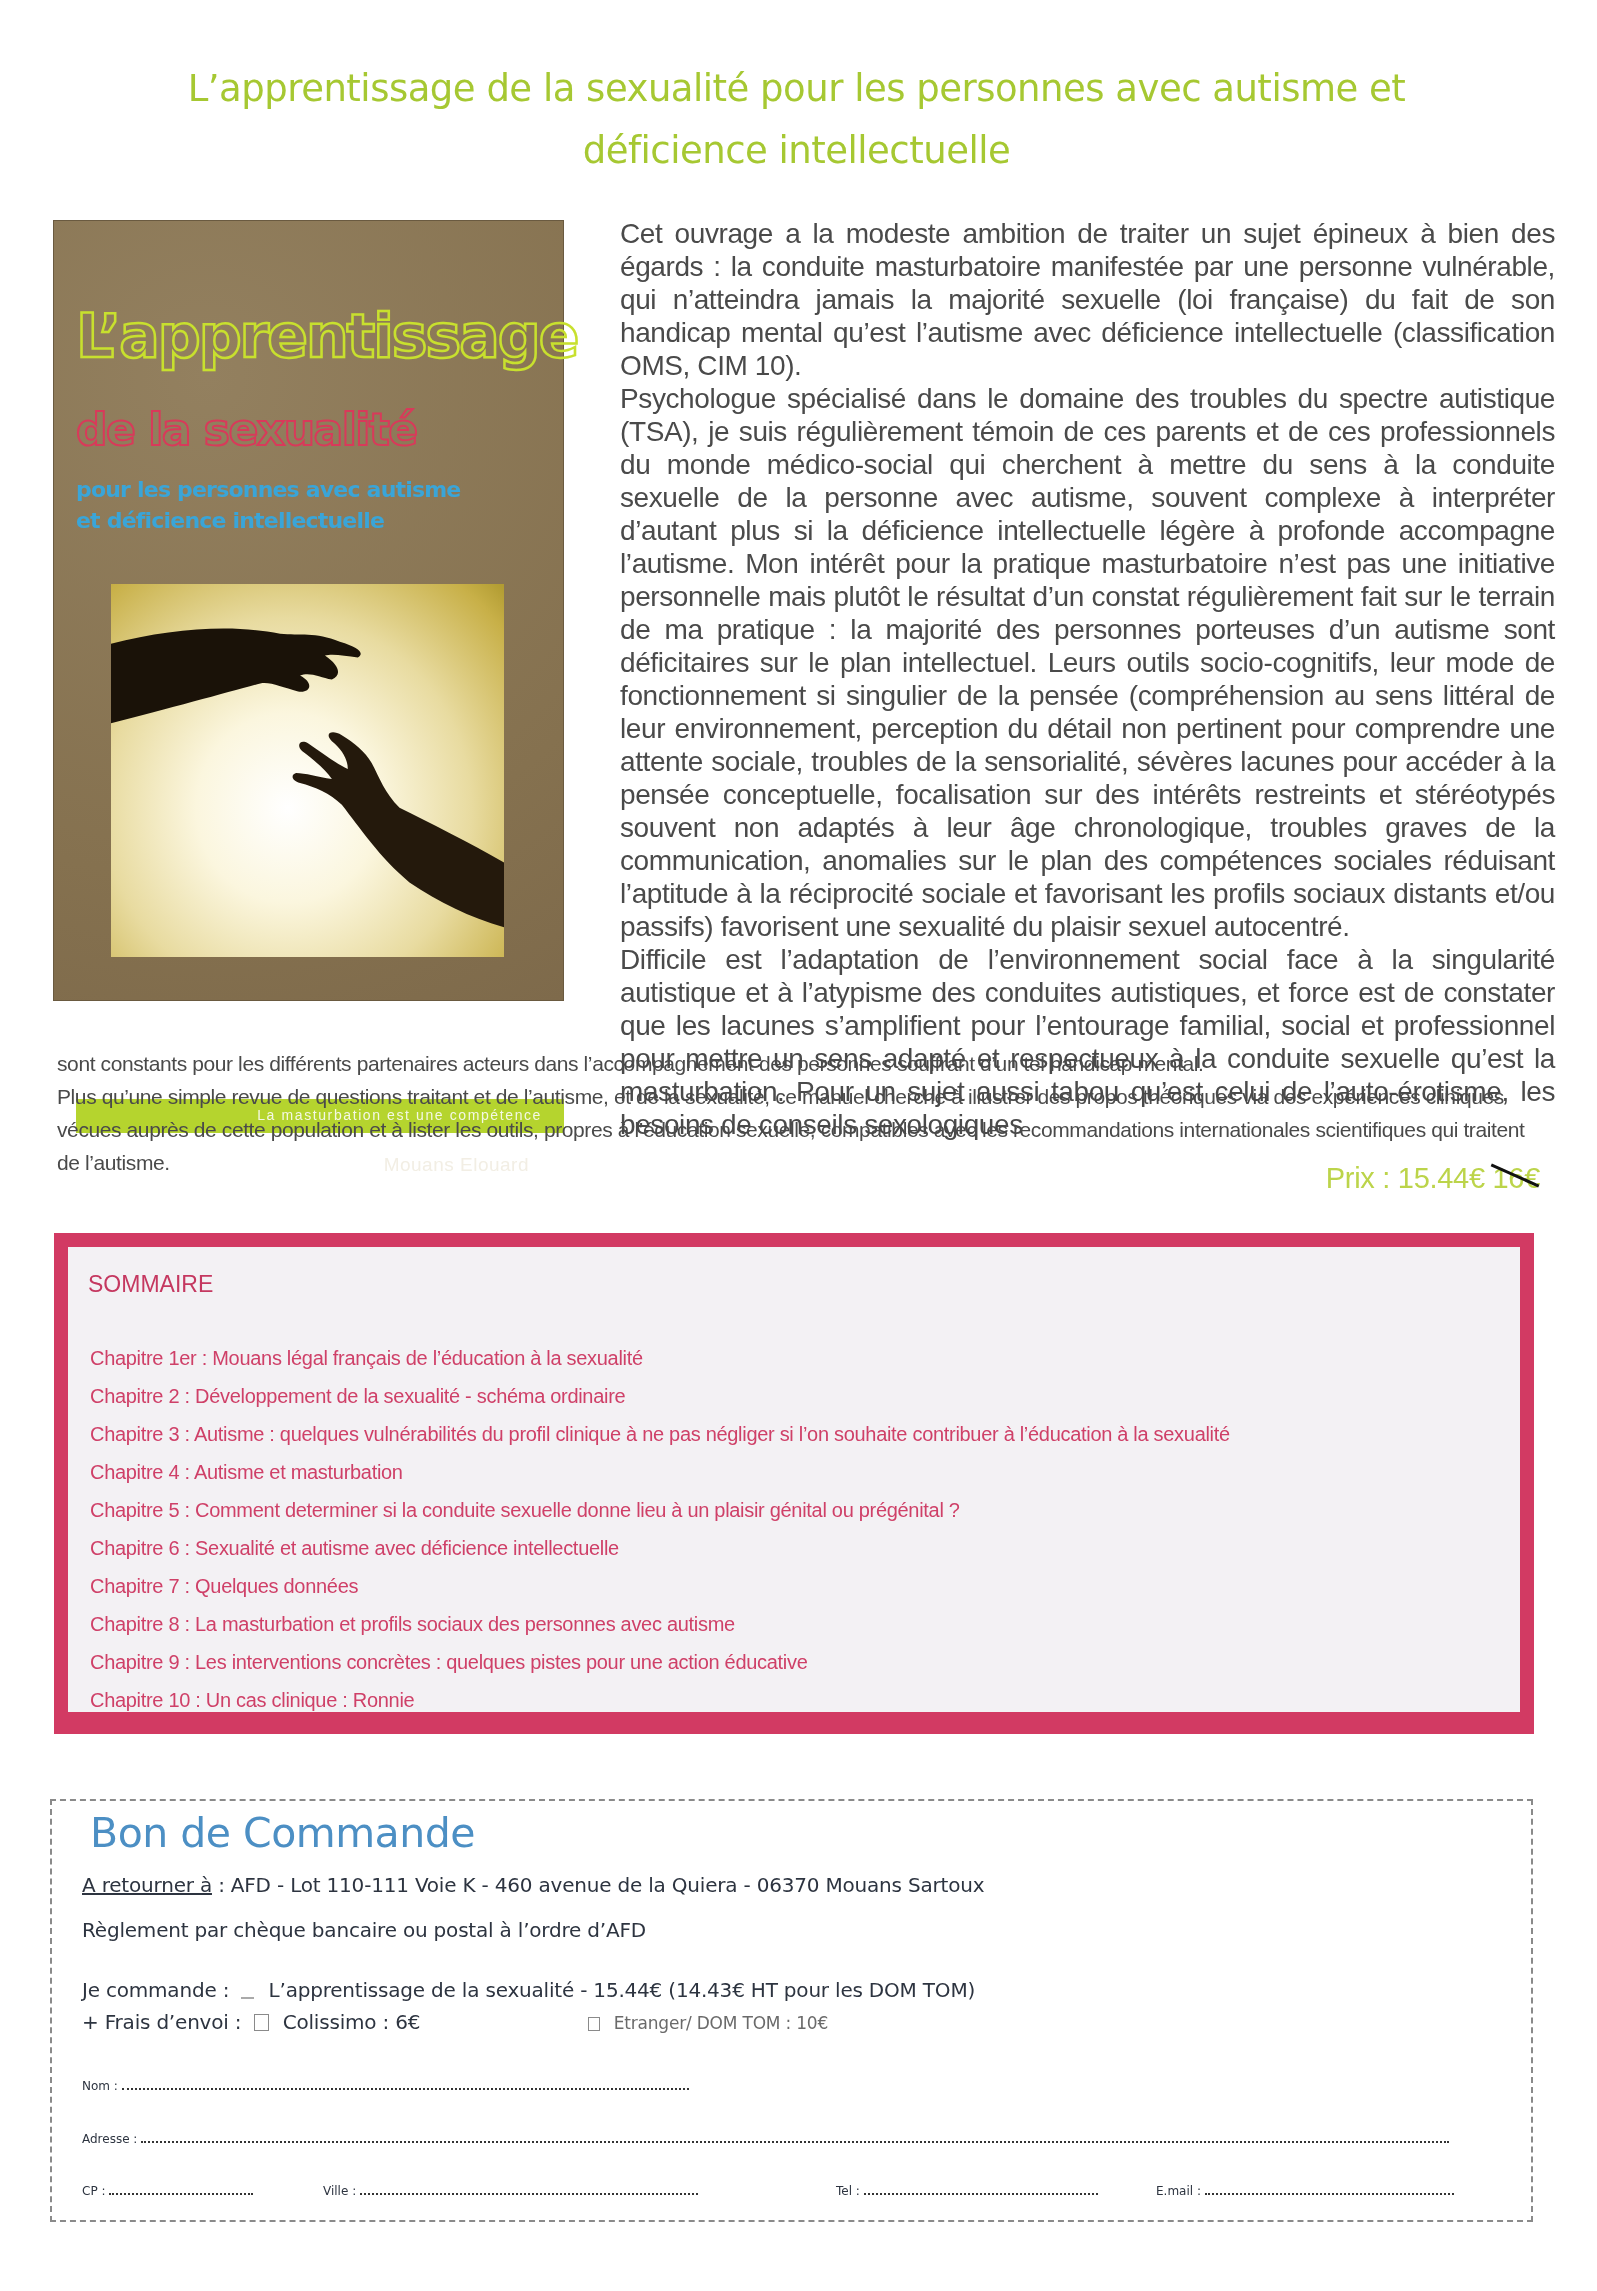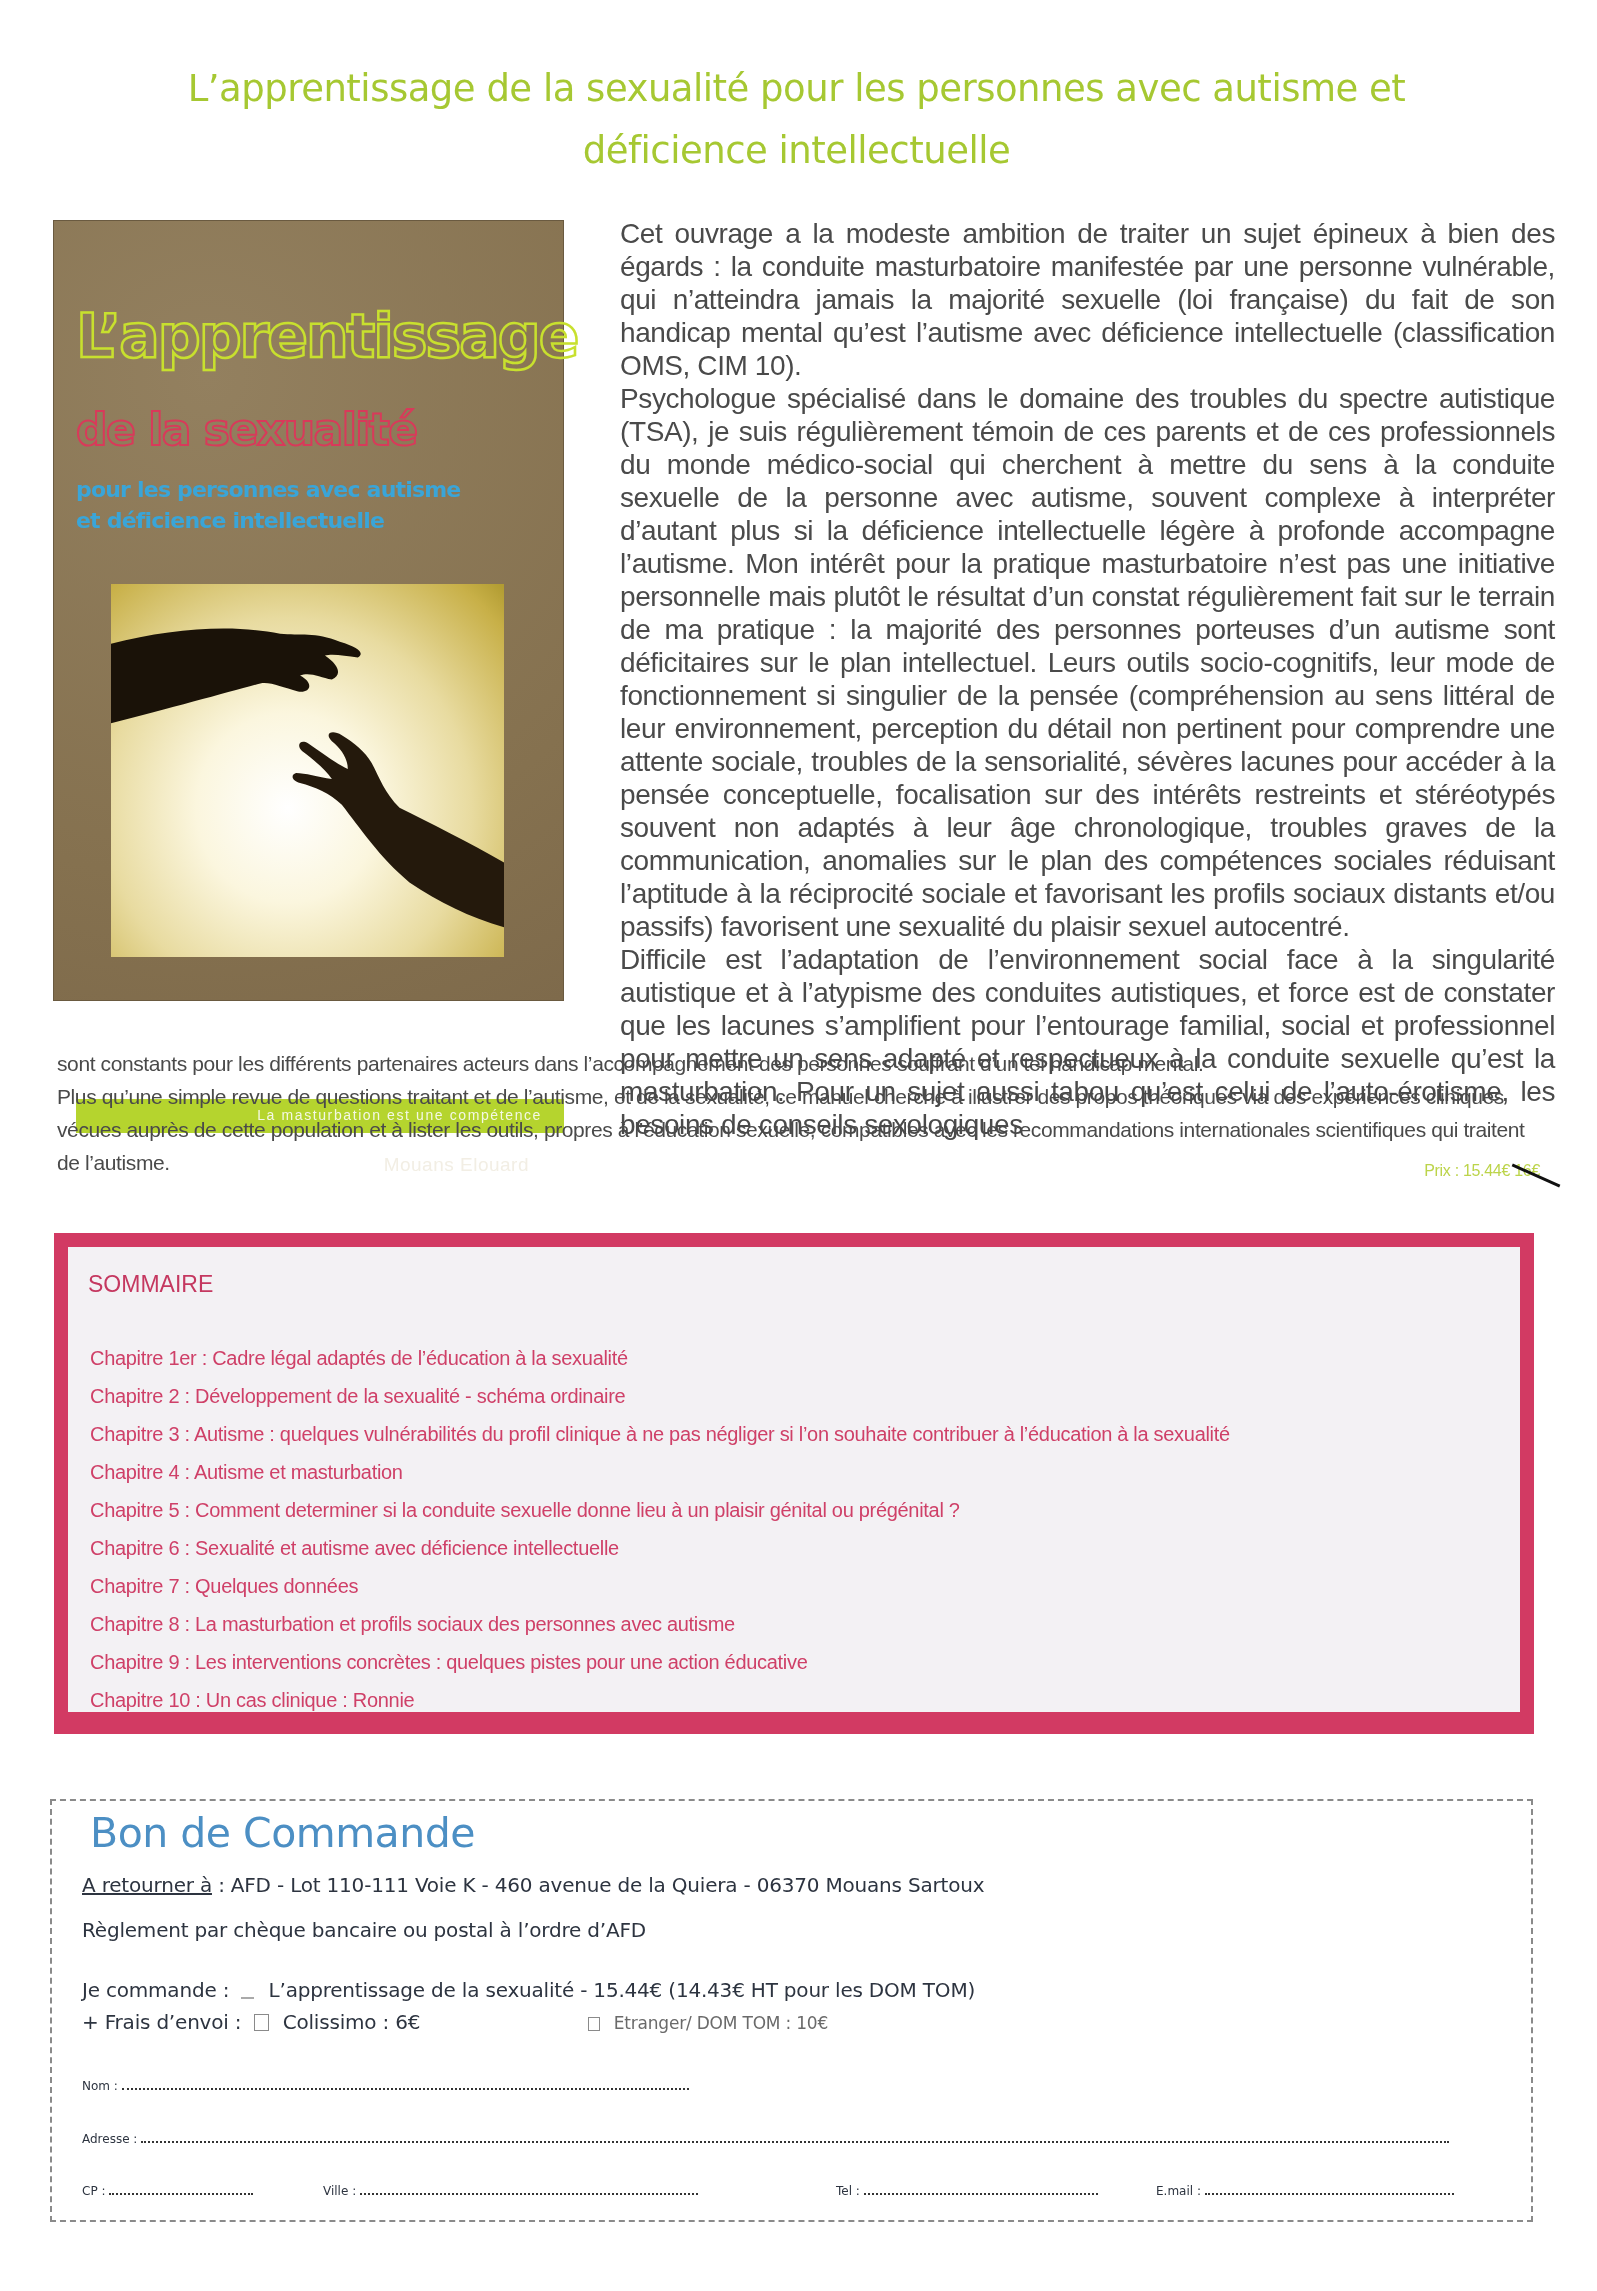--- a/index.html
+++ b/index.html
@@ -55,21 +55,21 @@
     position: absolute; left: 620px; top: 217px; width: 935px; font-family: "Liberation Sans", sans-serif;
     font-size: 28px; line-height: 33px; color: #4a4a4a; text-align: justify; letter-spacing: -0.4px;
   }
   .text-block p { margin: 0; }
   .text-full {
     position: absolute; left: 57px; top: 1047px; width: 1483px; font-family: "Liberation Sans", sans-serif;
     font-size: 21px; line-height: 33px; color: #4a4a4a; letter-spacing: -0.4px;
   }
   .text-full p { margin: 0; }
   .price {
-    position: absolute; right: 58px; top: 1162px; color: #bcd44a; font-size: 16px; letter-spacing: -0.3px;
+    position: absolute; right: 58px; top: 1162px; color: #bcd44a; font-size: 29px; letter-spacing: -0.3px;
   }
   .price .old { position: relative; }
   .price .old::after {
     content: ""; position: absolute; left: -4px; top: 12px; width: 52px; height: 3px; background: #111;
     transform: rotate(24deg);
   }
   
   .sommaire {
     position: absolute; left: 54px; top: 1233px; width: 1480px; height: 501px; box-sizing: border-box;
     border: 14px solid #d23a63; border-top-width: 14px; border-bottom-width: 22px;
@@ -146,21 +146,21 @@
   <p>Plus qu’une simple revue de questions traitant et de l’autisme, et de la sexualité, ce manuel cherche à illustrer des propos théoriques via des expériences cliniques vécues auprès de cette population et à lister les outils, propres à l’éducation sexuelle, compatibles avec les recommandations internationales scientifiques qui traitent de l’autisme.</p>
 </div>
 
 <div class="price">
   <span>Prix : 15.44€ </span><span class="old">16€</span>
 </div>
 
 <div class="sommaire">
   <div class="sommaire-title">SOMMAIRE</div>
   <ul>
-    <li>Chapitre 1er : Cadre légal adaptés de l’éducation à la sexualité</li>
+    <li>Chapitre 1er : Mouans légal français de l’éducation à la sexualité</li>
     <li>Chapitre 2 : Développement de la sexualité - schéma ordinaire</li>
     <li>Chapitre 3 : Autisme : quelques vulnérabilités du profil clinique à ne pas négliger si l’on souhaite contribuer à l’éducation à la sexualité</li>
     <li>Chapitre 4 : Autisme et masturbation</li>
     <li>Chapitre 5 : Comment determiner si la conduite sexuelle donne lieu à un plaisir génital ou prégénital ?</li>
     <li>Chapitre 6 : Sexualité et autisme avec déficience intellectuelle</li>
     <li>Chapitre 7 : Quelques données</li>
     <li>Chapitre 8 : La masturbation et profils sociaux des personnes avec autisme</li>
     <li>Chapitre 9 : Les interventions concrètes : quelques pistes pour une action éducative</li>
     <li>Chapitre 10 : Un cas clinique : Ronnie</li>
   </ul>

